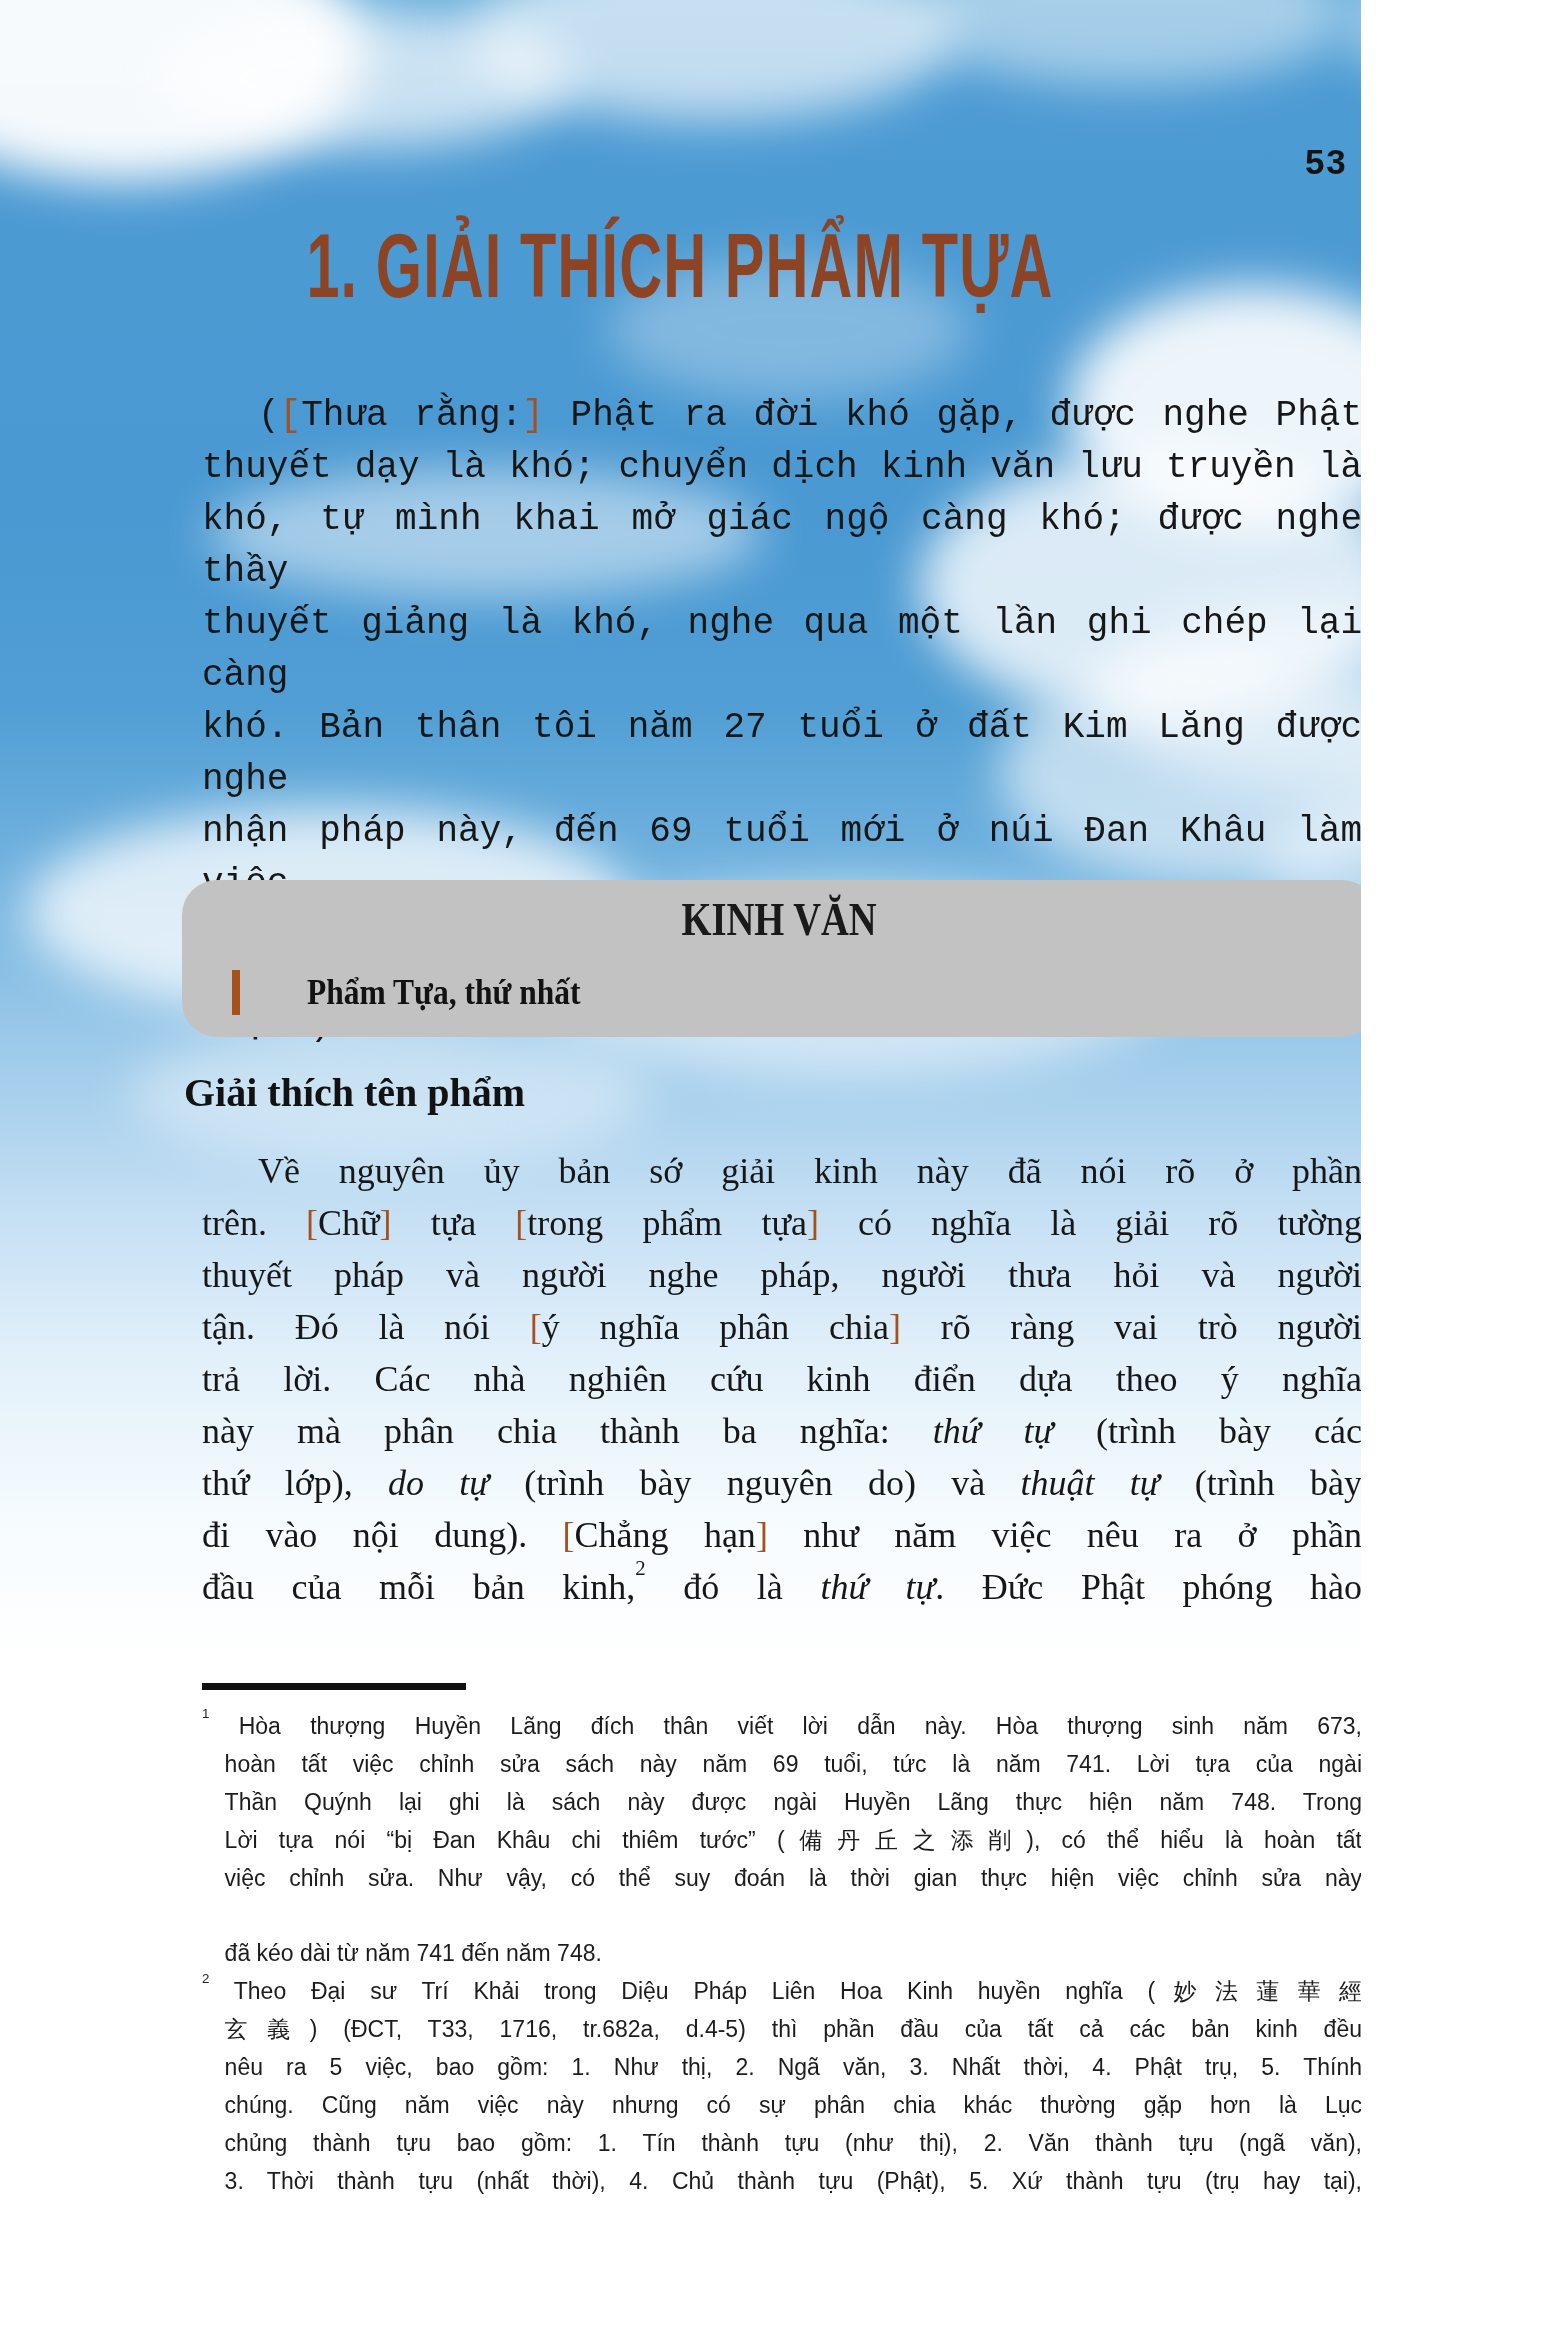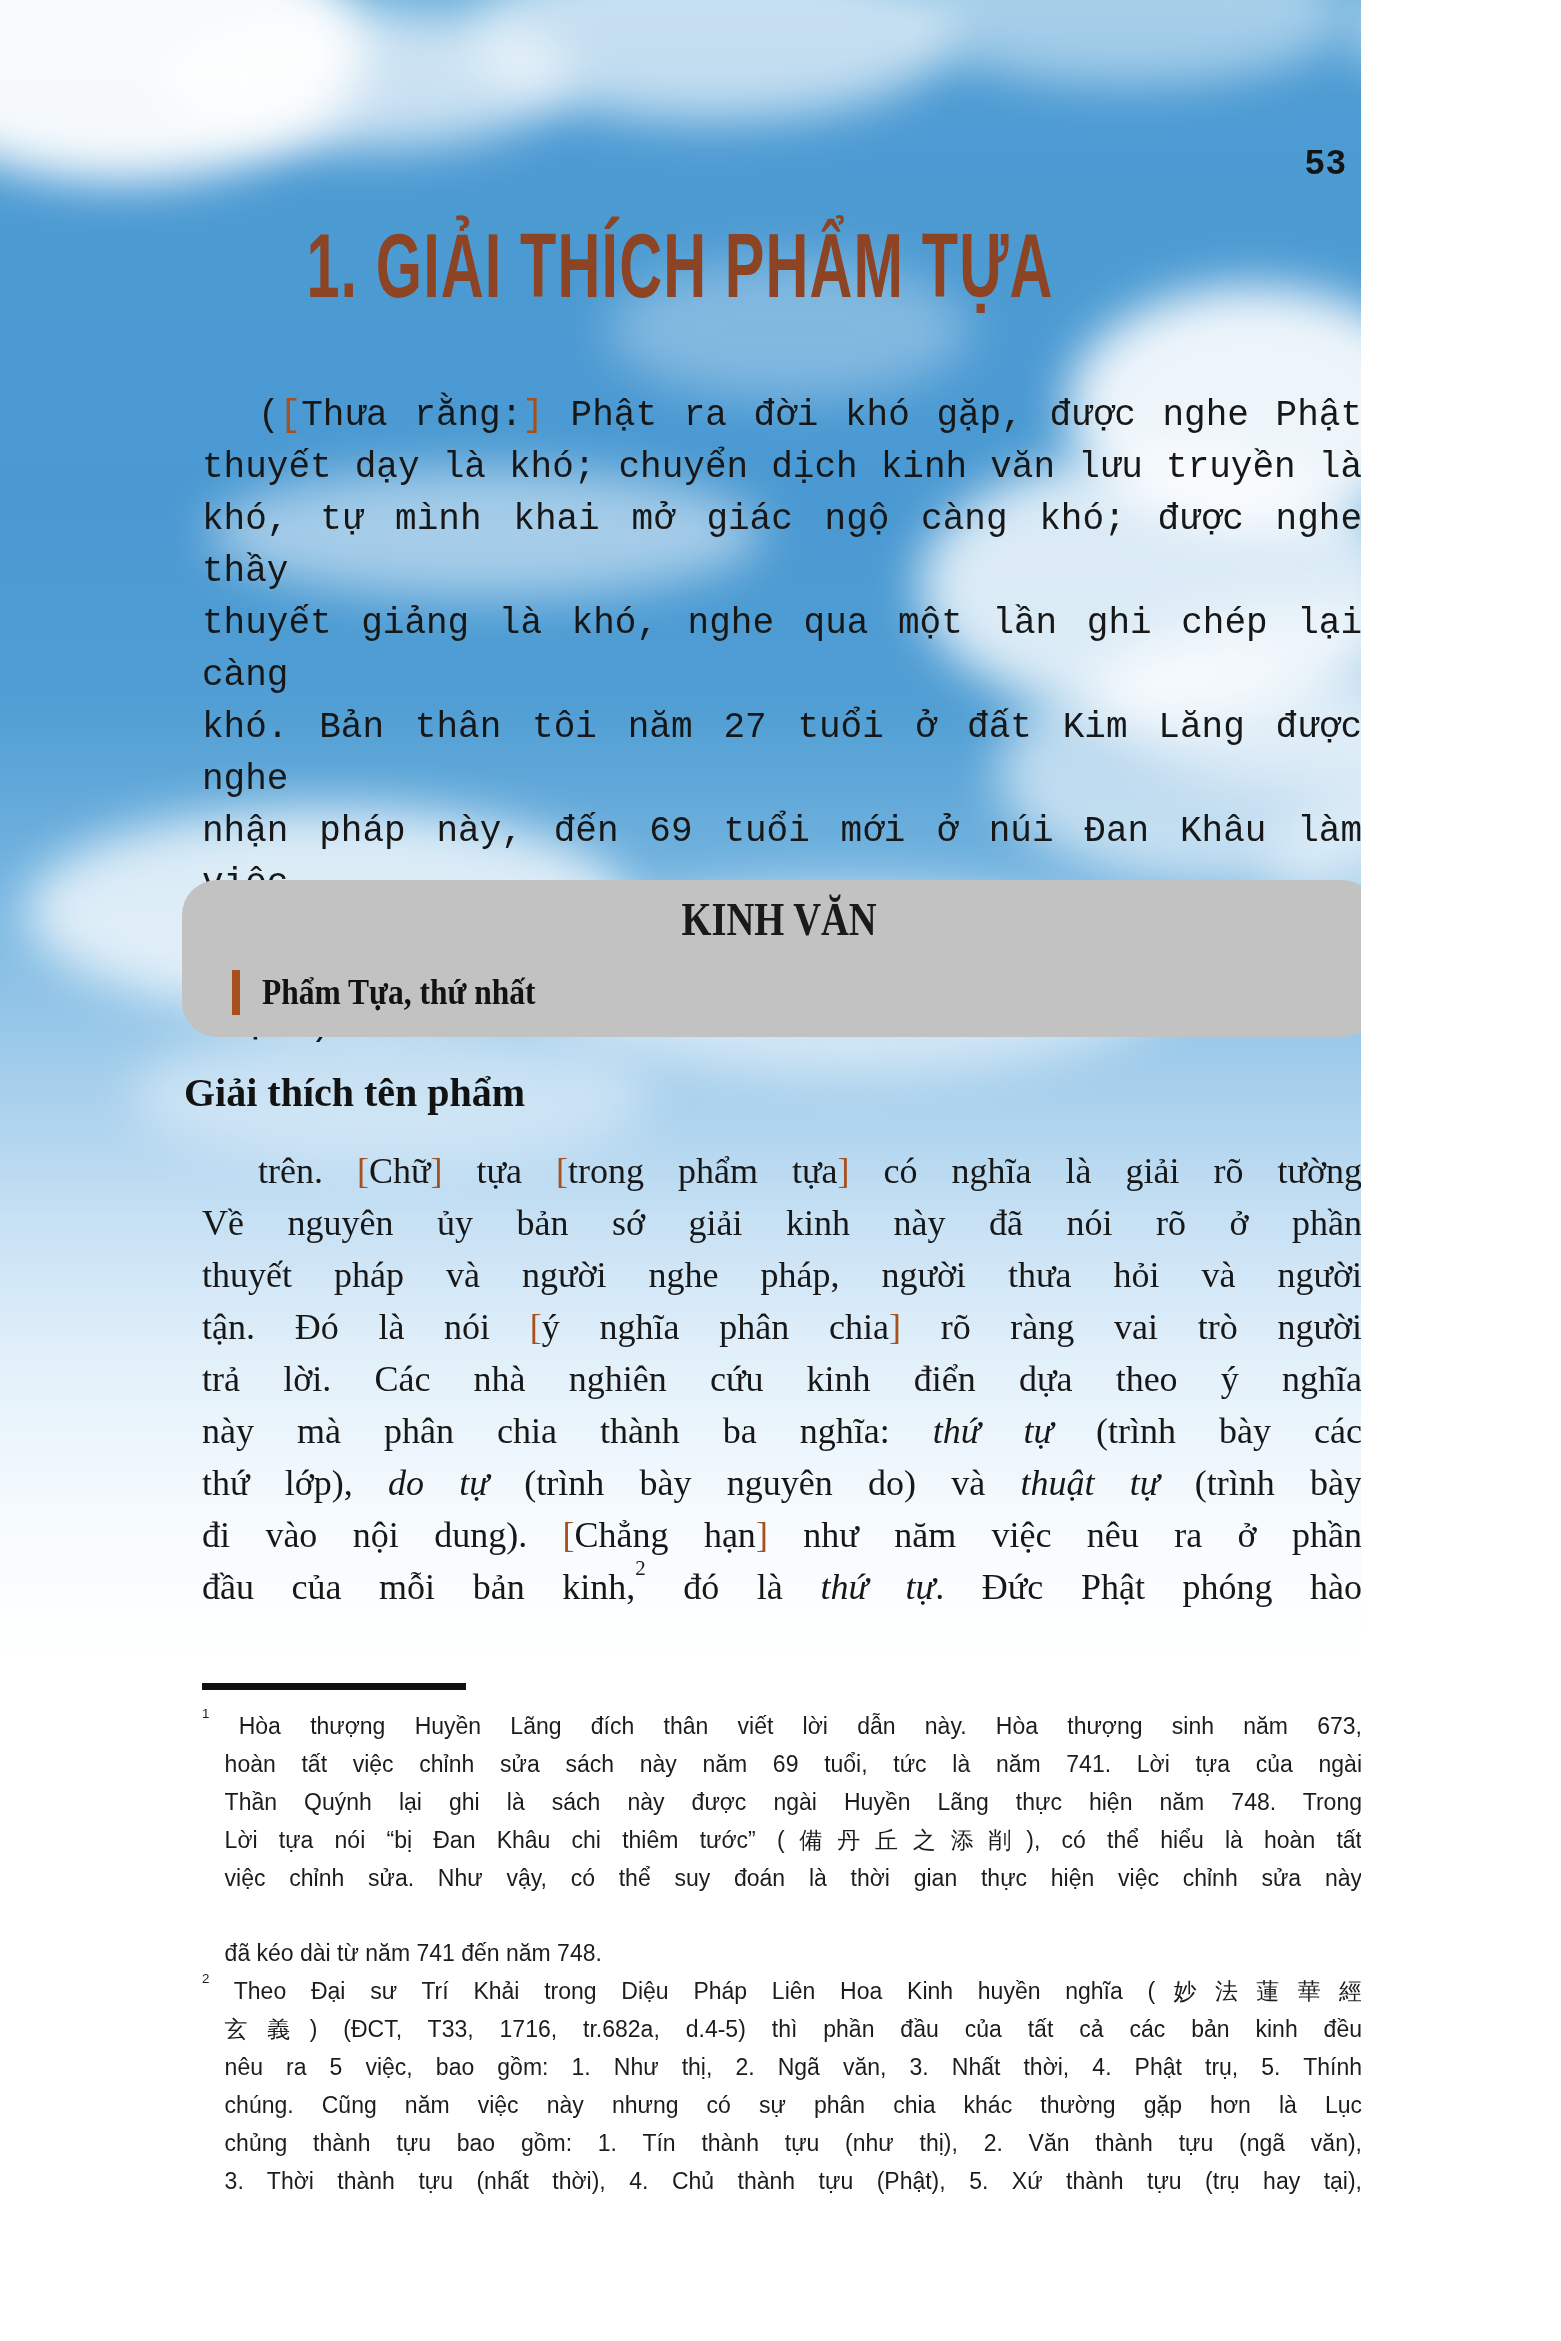--- a/index.html
+++ b/index.html
@@ -36,21 +36,21 @@
   sup.s{font-size:58%;line-height:0;position:relative;top:-0.55em;}
   .kbox{
     position:absolute;left:182px;top:880px;width:1195px;height:157px;
     background:#c2c2c2;border-radius:35px;
   }
   .kbox-heading{position:absolute;left:0;right:0;top:12px;text-align:center;}
   .kbox-heading span{
     display:inline-block;transform:scaleX(.82);transform-origin:center;
     font-weight:700;font-size:47px;color:#1a1a1a;
   }
-  .kbox-item{position:absolute;left:50px;top:90px;display:flex;align-items:center;}
+  .kbox-item{position:absolute;left:50px;top:90px;display:flex;align-items:center;gap:45px;}
   .accent-bar{width:7.8px;height:45px;background:#a6501e;margin-right:22.6px;flex:none;}
   .kbox-item-label{
     display:inline-block;transform:scaleX(.9);transform-origin:left center;
     font-weight:700;font-size:35px;color:#121212;white-space:nowrap;
   }
   .section-heading{
     position:absolute;left:184px;top:1069px;
     font-weight:700;font-size:40px;color:#121212;
   }
   .separator{position:absolute;left:202px;top:1683px;width:264px;height:7px;background:#101010;}
@@ -102,22 +102,22 @@
     </div>
     <div class="kbox-item">
       <div class="accent-bar"></div>
       <span class="kbox-item-label">Phẩm Tựa, thứ nhất</span>
     </div>
   </div>
 
   <div class="section-heading">Giải thích tên phẩm</div>
 
   <div class="col para" style="top:1145px;">
+      <div class="tline"><span>Về nguyên ủy bản sớ giải kinh này đã nói rõ ở phần</span></div>
       <div class="tline"><span>trên. </span><span class="red">[</span><span>Chữ</span><span class="red">]</span><span> tựa </span><span class="red">[</span><span>trong phẩm tựa</span><span class="red">]</span><span> có nghĩa là giải rõ tường</span></div>
-      <div class="tline"><span>Về nguyên ủy bản sớ giải kinh này đã nói rõ ở phần</span></div>
       <div class="tline"><span>thuyết pháp và người nghe pháp, người thưa hỏi và người</span></div>
       <div class="tline"><span>tận. Đó là nói </span><span class="red">[</span><span>ý nghĩa phân chia</span><span class="red">]</span><span> rõ ràng vai trò người</span></div>
       <div class="tline"><span>trả lời. Các nhà nghiên cứu kinh điển dựa theo ý nghĩa</span></div>
       <div class="tline"><span>này mà phân chia thành ba nghĩa: </span><span class="it">thứ tự</span><span> (trình bày các</span></div>
       <div class="tline"><span>thứ lớp), </span><span class="it">do tự</span><span> (trình bày nguyên do) và </span><span class="it">thuật tự</span><span> (trình bày</span></div>
       <div class="tline"><span>đi vào nội dung). </span><span class="red">[</span><span>Chẳng hạn</span><span class="red">]</span><span> như năm việc nêu ra ở phần</span></div>
       <div class="tline"><span>đầu của mỗi bản kinh,</span><sup class="s">2</sup><span> đó là </span><span class="it">thứ tự</span><span>. Đức Phật phóng hào</span></div>
     </div>
 
   <div class="separator"></div>

